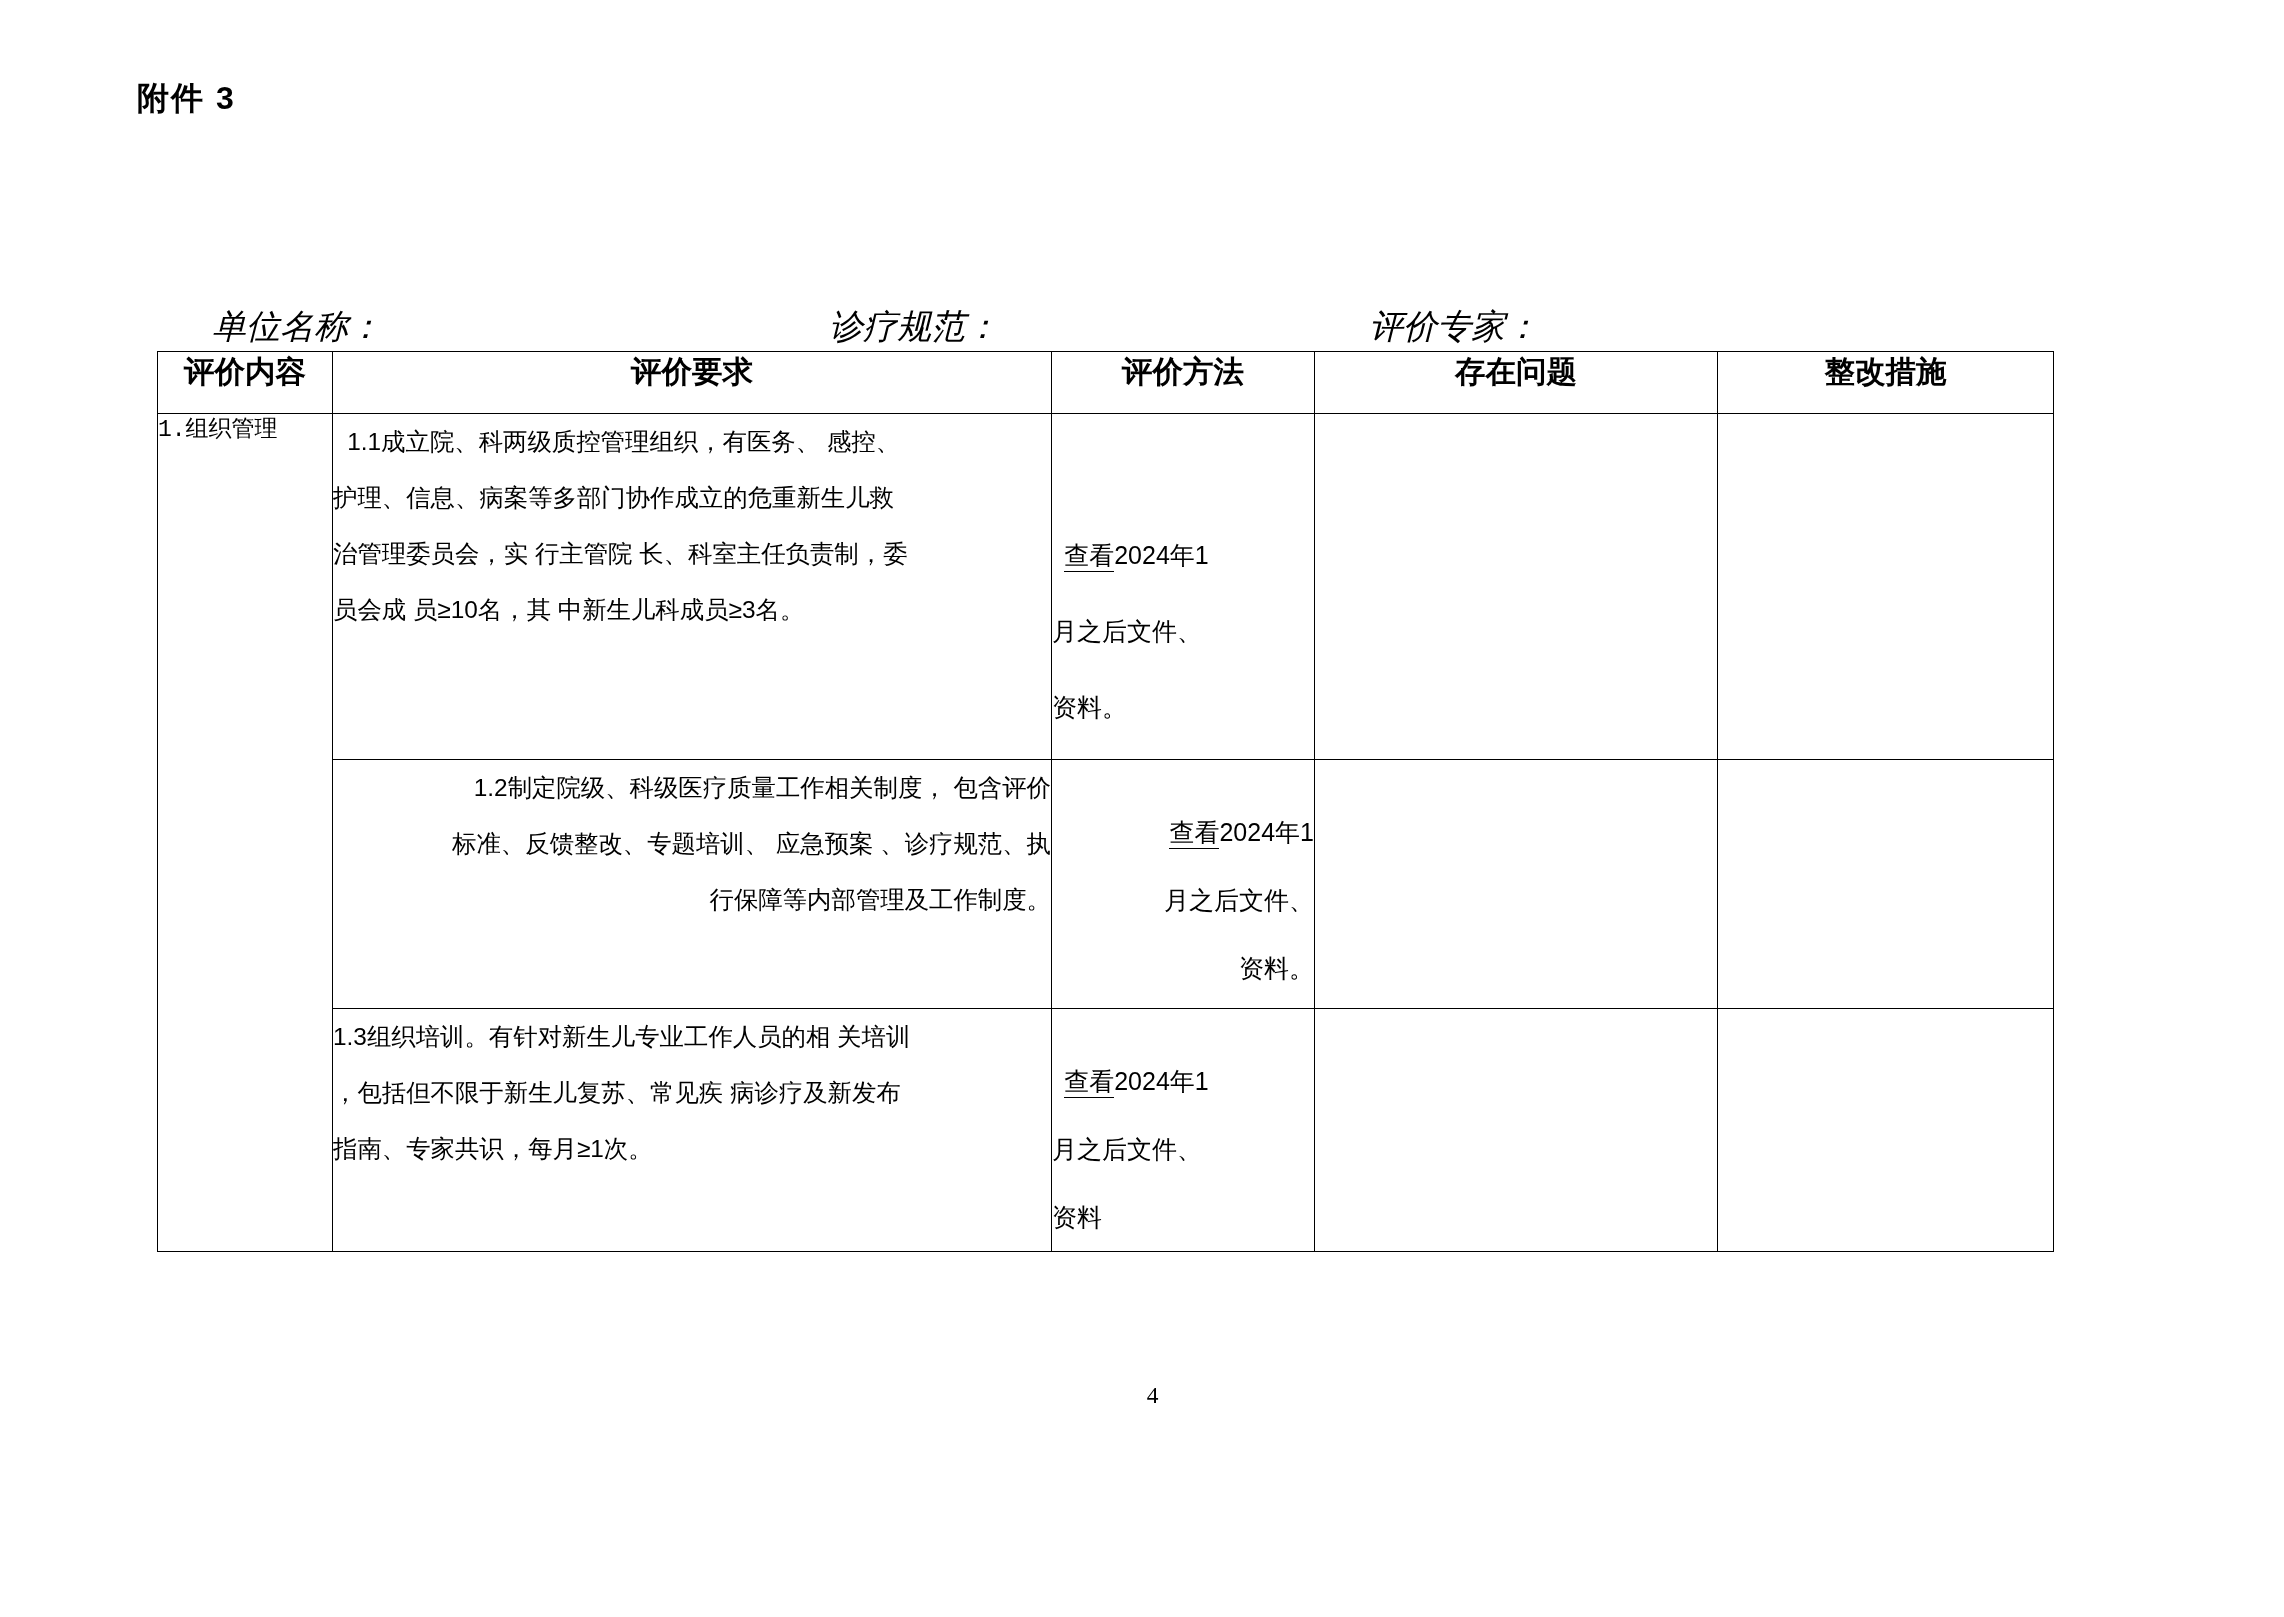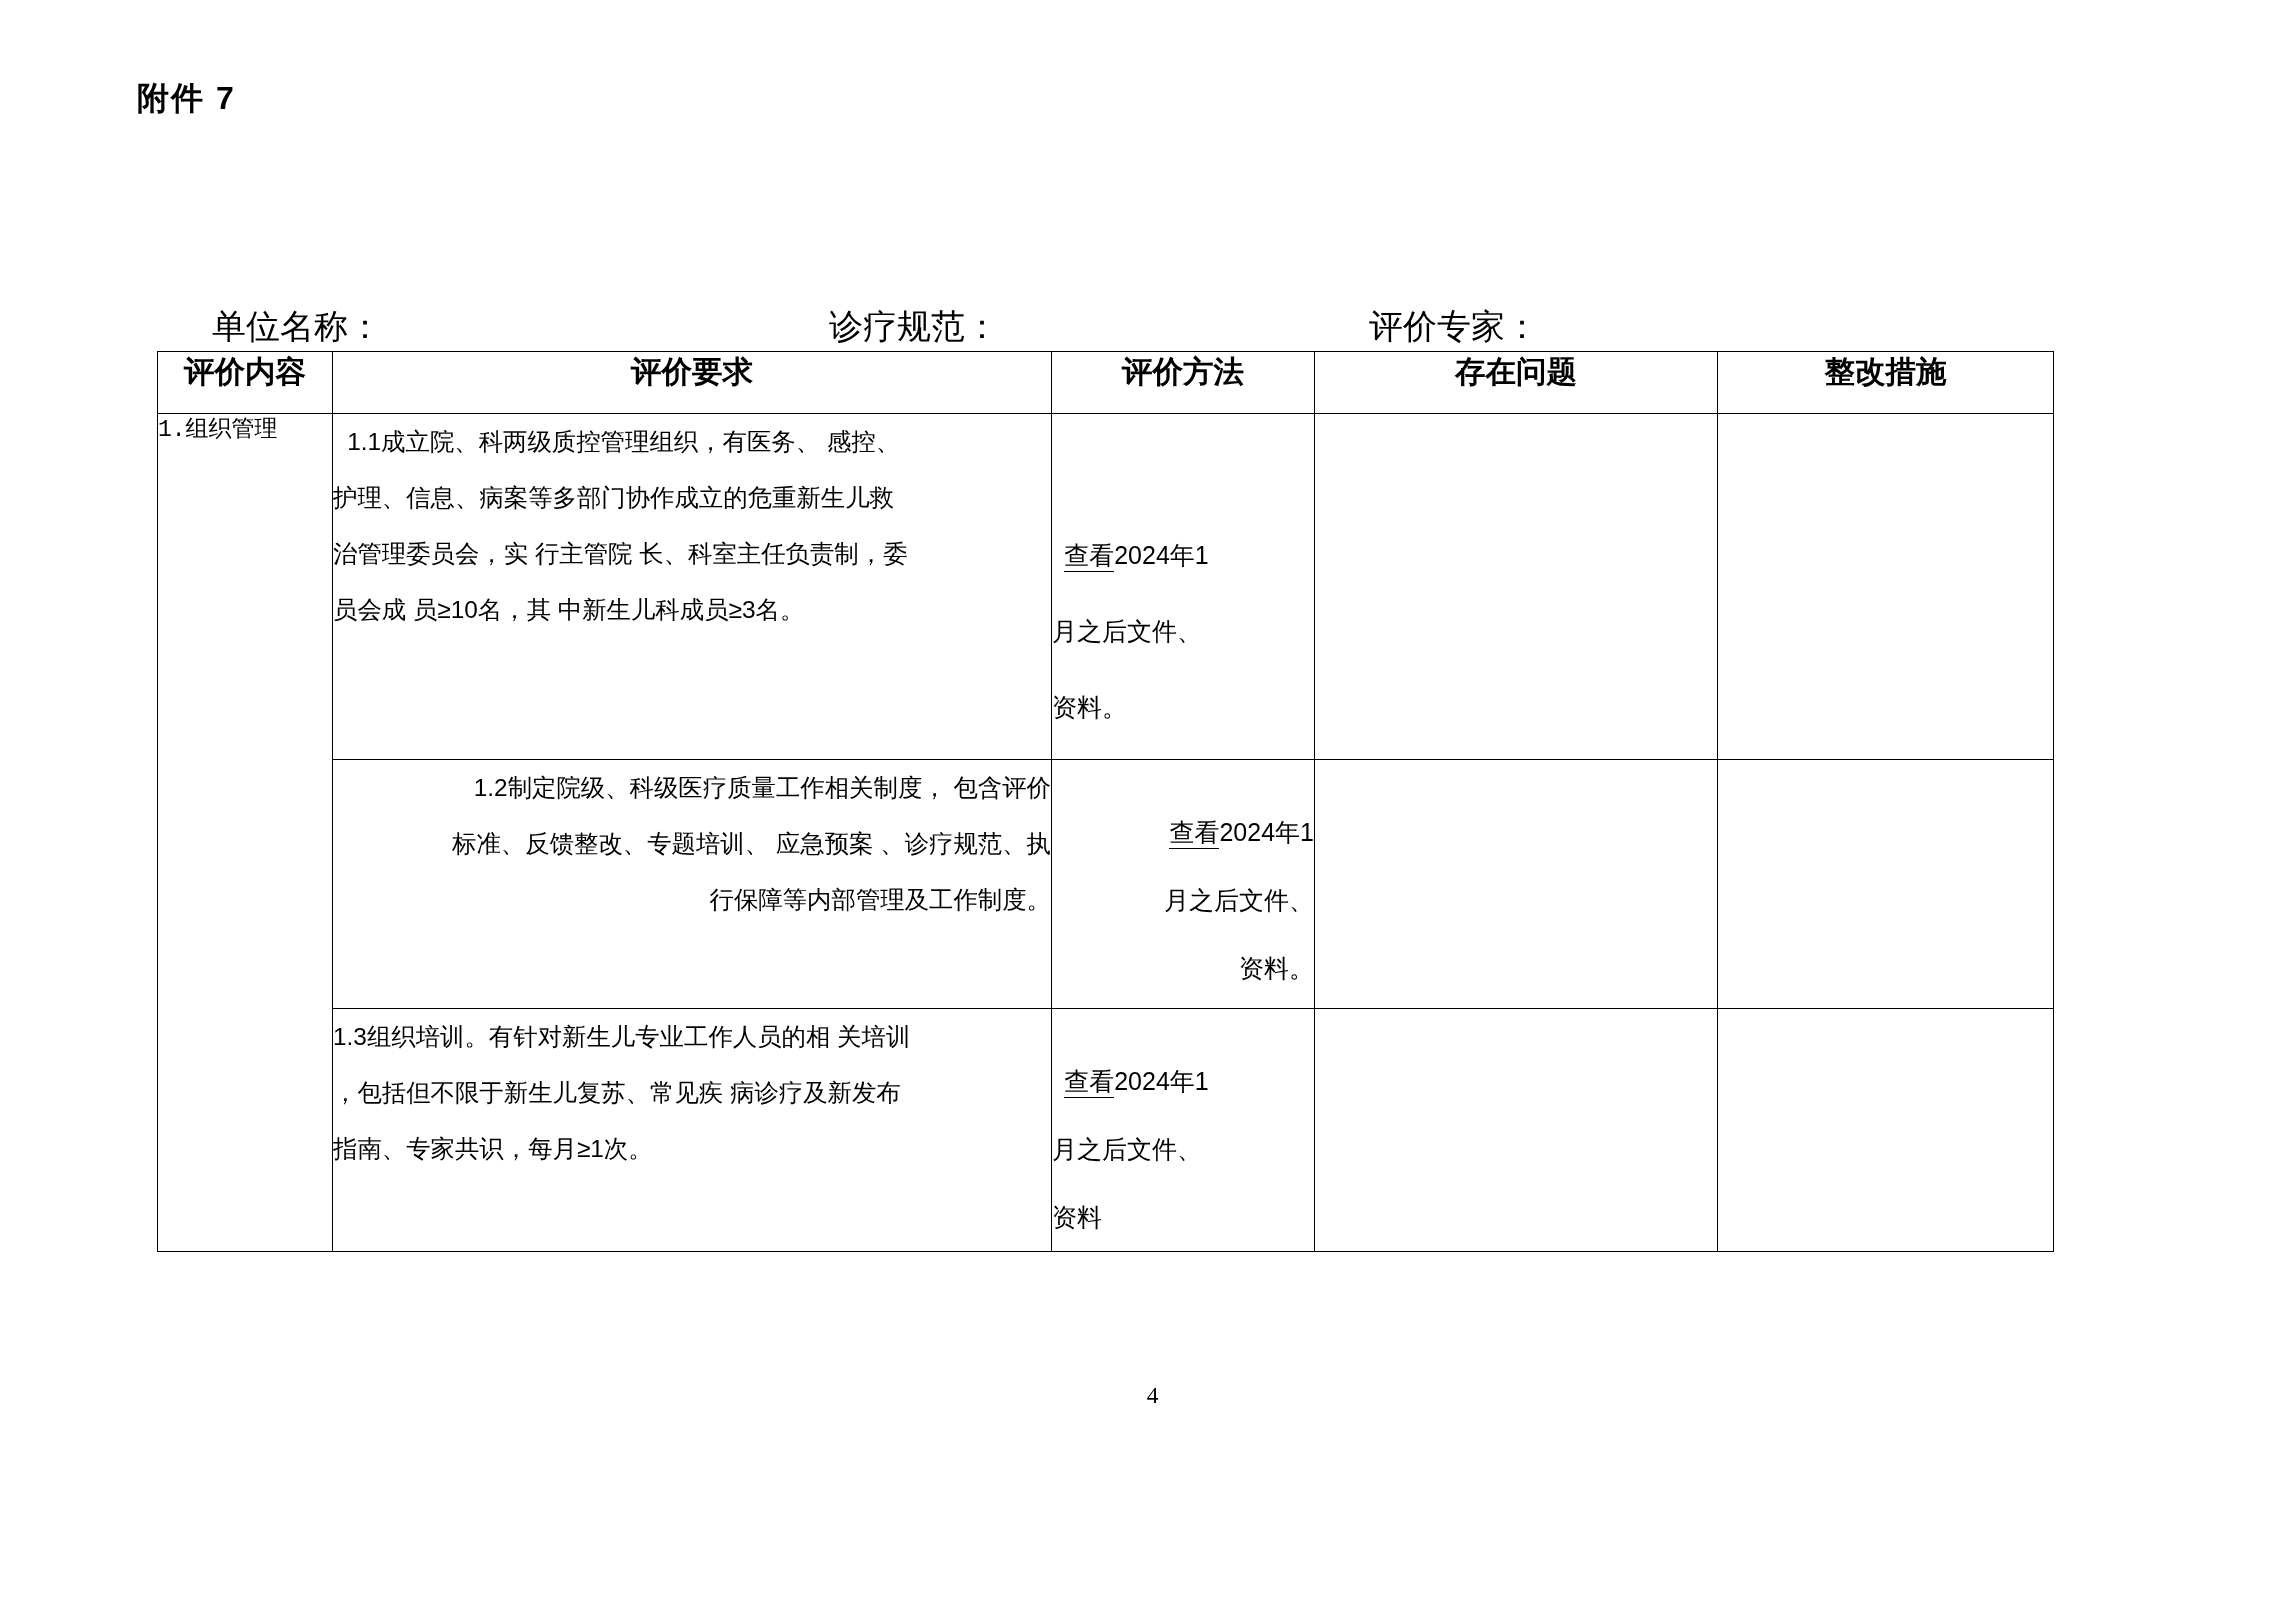--- a/index.html
+++ b/index.html
@@ -15,21 +15,21 @@
     position: absolute; left: 137px; top: 77px;
     font-size: 32px; font-weight: bold; letter-spacing: 2px;
     font-family: "Liberation Sans", sans-serif;
   }
   .doc-title {
     position: absolute; left: 87px; top: 144px; width: 1985px;
     text-align: center; font-size: 50px; font-weight: bold;
     font-family: "Liberation Serif", serif;
     white-space: nowrap; margin: 0;
   }
-  .info-row { position: absolute; left: 0; top: 304px; width: 2284px; height: 41px; }
+  .info-row { position: absolute; left: 0; top: 304px; width: 2284px; height: 41px; font-style: italic; }
   .info-label {
     position: absolute; font-size: 34px;
     font-family: "Liberation Serif", serif; white-space: nowrap;
   }
   .info-unit   { left: 212px; }
   .info-date   { left: 829px; }
   .info-expert { left: 1369px; }
 
   table.eval {
     position: absolute; left: 135px; top: 351px;
@@ -65,21 +65,21 @@
     position: absolute; left: 0; top: 1382px; width: 2305px;
     text-align: center; font-size: 23.4px;
     font-family: "Liberation Serif", serif;
   }
 </style>
 </head>
 <body>
 
 <div class="page">
 
-  <div class="attachment">附件 7</div>
+  <div class="attachment">附件 3</div>
 
 
   <div class="info-row">
     <span class="info-label info-unit">单位名称：</span>
     <span class="info-label info-date">诊疗规范：</span>
     <span class="info-label info-expert">评价专家：</span>
   </div>
 
   <table class="eval">
     <colgroup>

